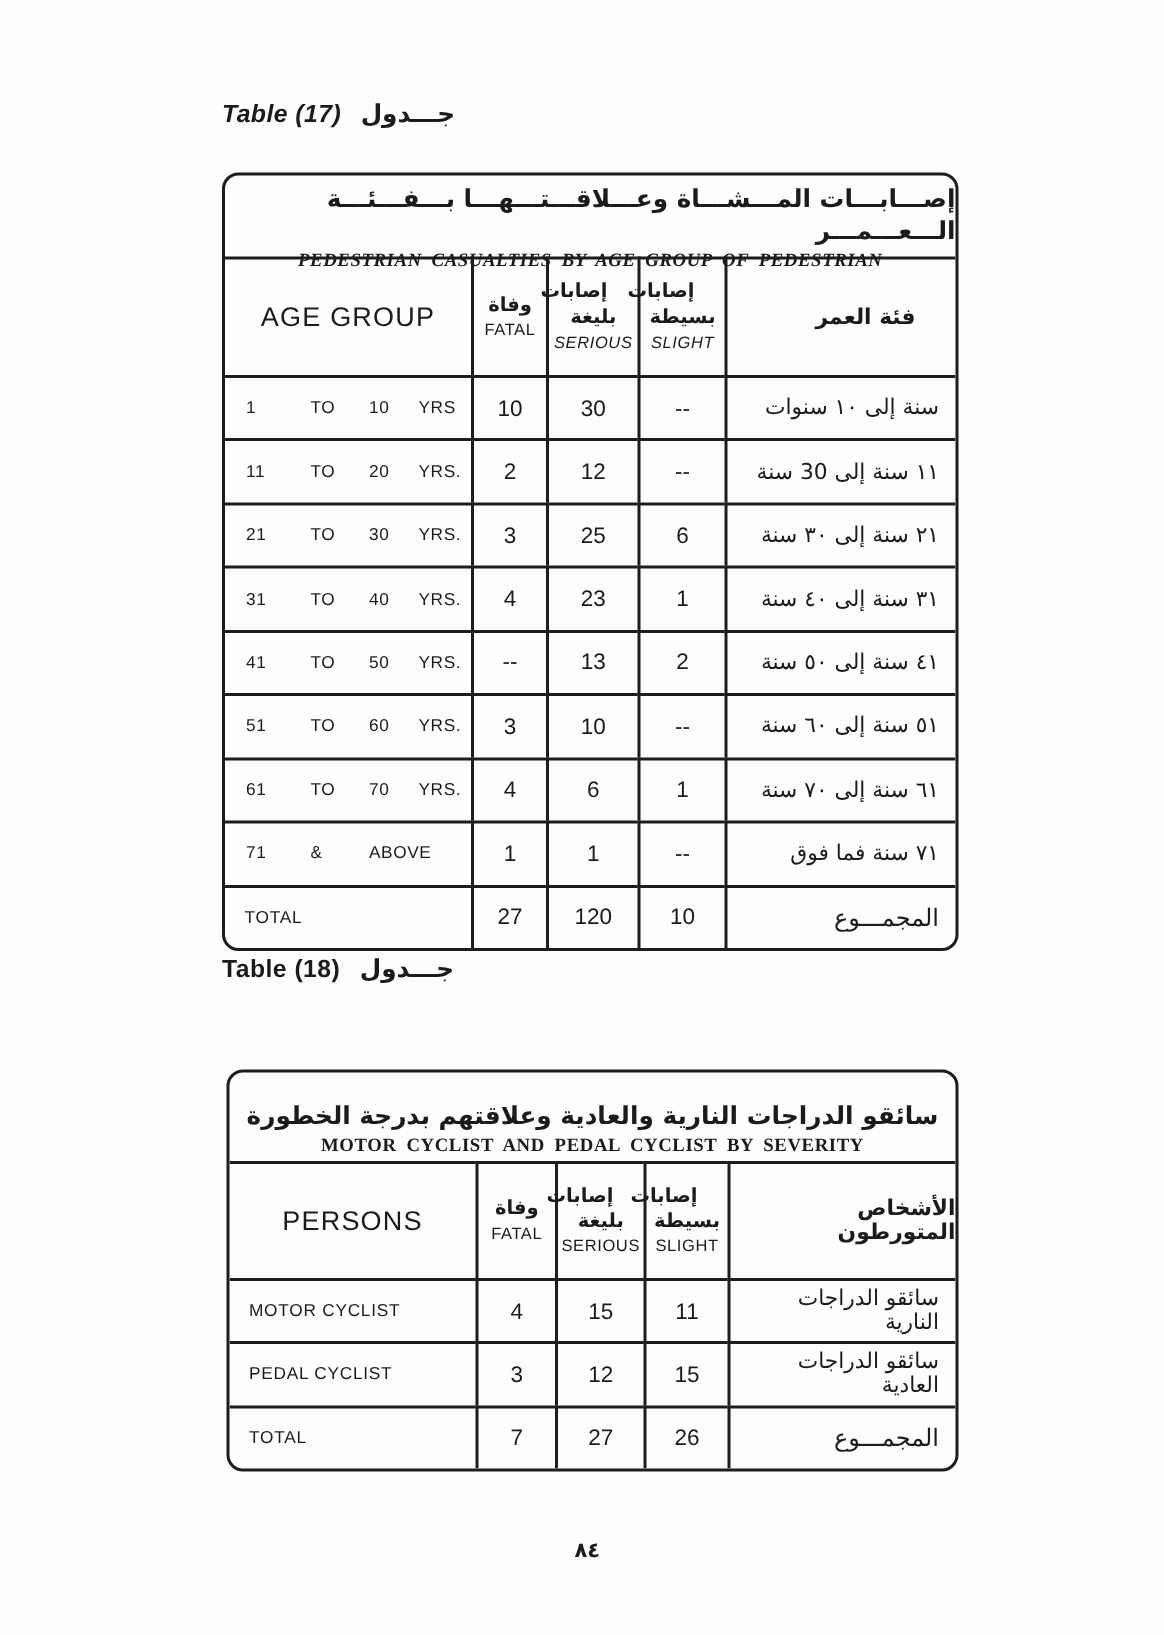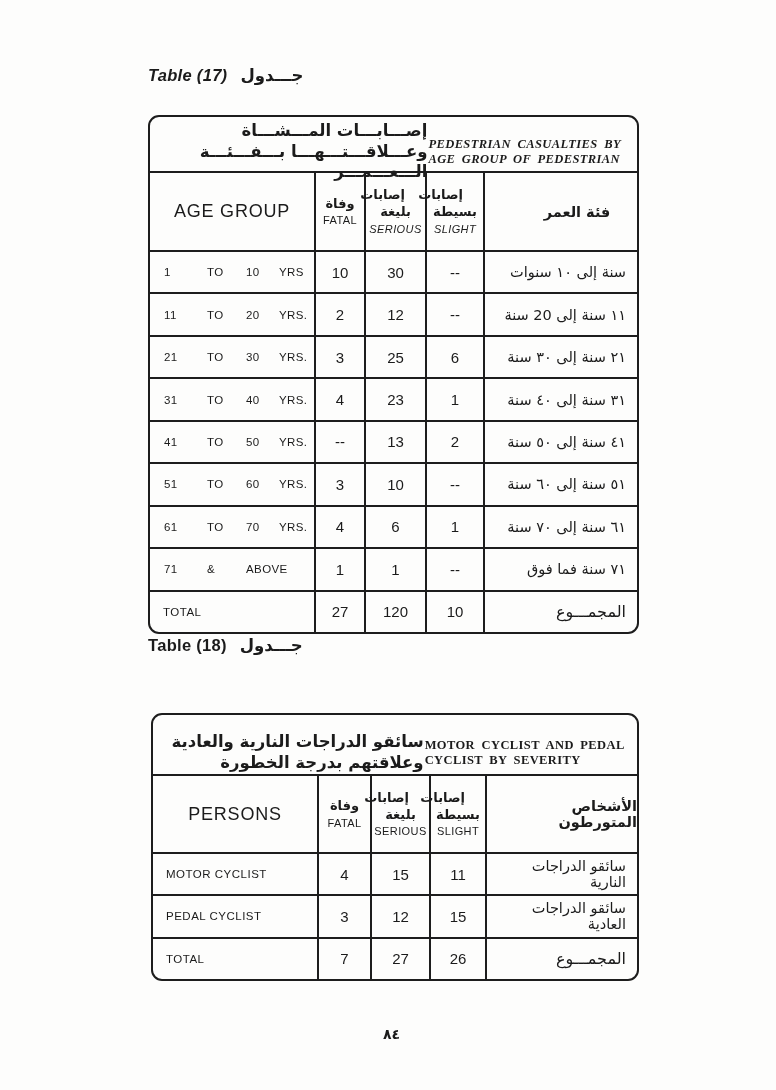--- a/index.html
+++ b/index.html
@@ -26,21 +26,21 @@
   #t17{left:148px;top:115px;width:487px;height:515px;
        grid-template-columns:164px 50px 61px 58px 1fr;
        grid-template-rows:54px 79px repeat(9,1fr);}
   #t18{left:151px;top:713px;width:484px;height:264px;
        grid-template-columns:164px 53px 59px 56px 1fr;
        grid-template-rows:59px 78px repeat(3,1fr);}
   .cell{border-top:2px solid #1d1d1d;min-width:0;}
   .bl{border-left:2px solid #1d1d1d;}
   .title-cell{
     grid-column:1/-1;border-top:none;
-    display:flex;align-items:center;justify-content:center;gap:1px;margin-top:16px;
+    display:flex;flex-direction:column;align-items:center;justify-content:center;gap:1px;margin-top:16px;
   }
   .title-ar{font-family:"DejaVu Sans",sans-serif;font-size:16.5px;font-weight:bold;line-height:1.25;}
   .title-en{font-family:"Liberation Serif",serif;font-weight:bold;font-size:12.5px;
             letter-spacing:0.4px;word-spacing:3px;}
   #t17 .title-en{font-style:italic;}
   
   .hd-first{display:flex;align-items:center;justify-content:center;
             font-size:18px;letter-spacing:0.8px;}
   .col-hd{display:flex;flex-direction:column;align-items:center;justify-content:center;gap:2px;}
   .hd-ar{font-family:"DejaVu Sans",sans-serif;font-size:13px;font-weight:bold;line-height:1.15;}
@@ -109,21 +109,21 @@
 
   <div class="cell age">
     <span class="p p1">11</span>
     <span class="p p2">TO</span>
     <span class="p p3">20</span>
     <span class="p p4">YRS.</span>
   </div>
   <div class="cell bl num">2</div>
   <div class="cell bl num">12</div>
   <div class="cell bl num">--</div>
-  <div class="cell bl arl" dir="rtl">١١ سنة إلى 20 سنة</div>
+  <div class="cell bl arl" dir="rtl">١١ سنة إلى 30 سنة</div>
 
   <div class="cell age">
     <span class="p p1">21</span>
     <span class="p p2">TO</span>
     <span class="p p3">30</span>
     <span class="p p4">YRS.</span>
   </div>
   <div class="cell bl num">3</div>
   <div class="cell bl num">25</div>
   <div class="cell bl num">6</div>

